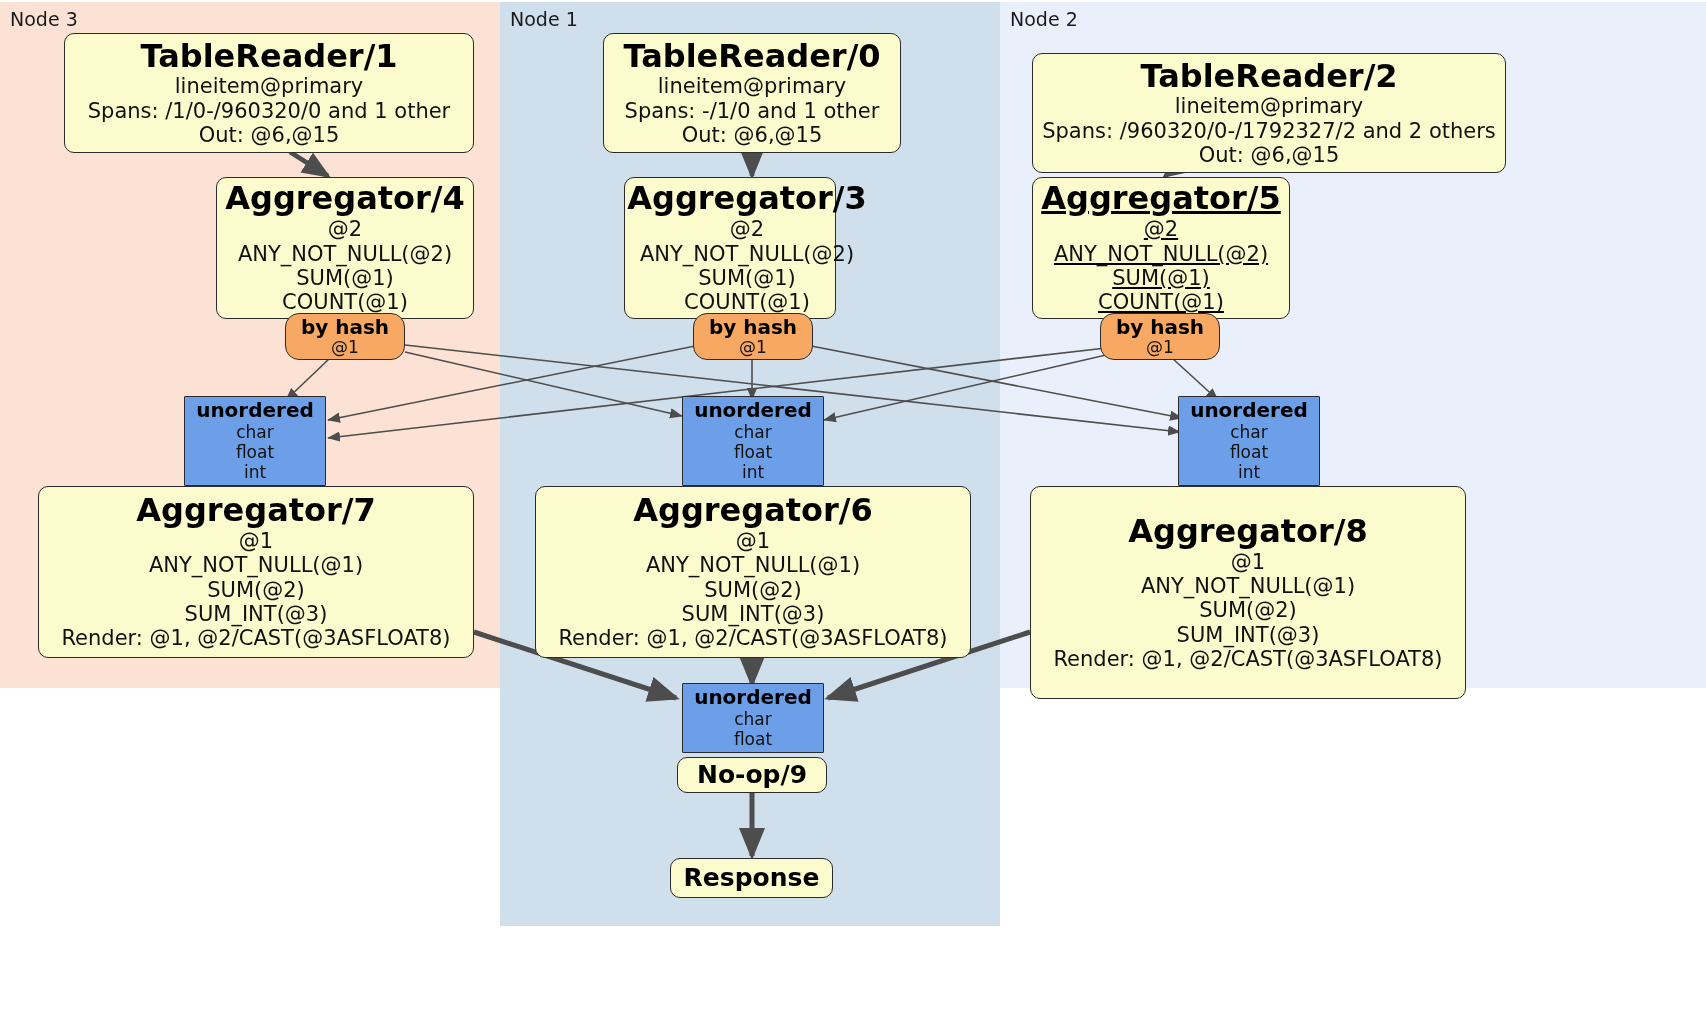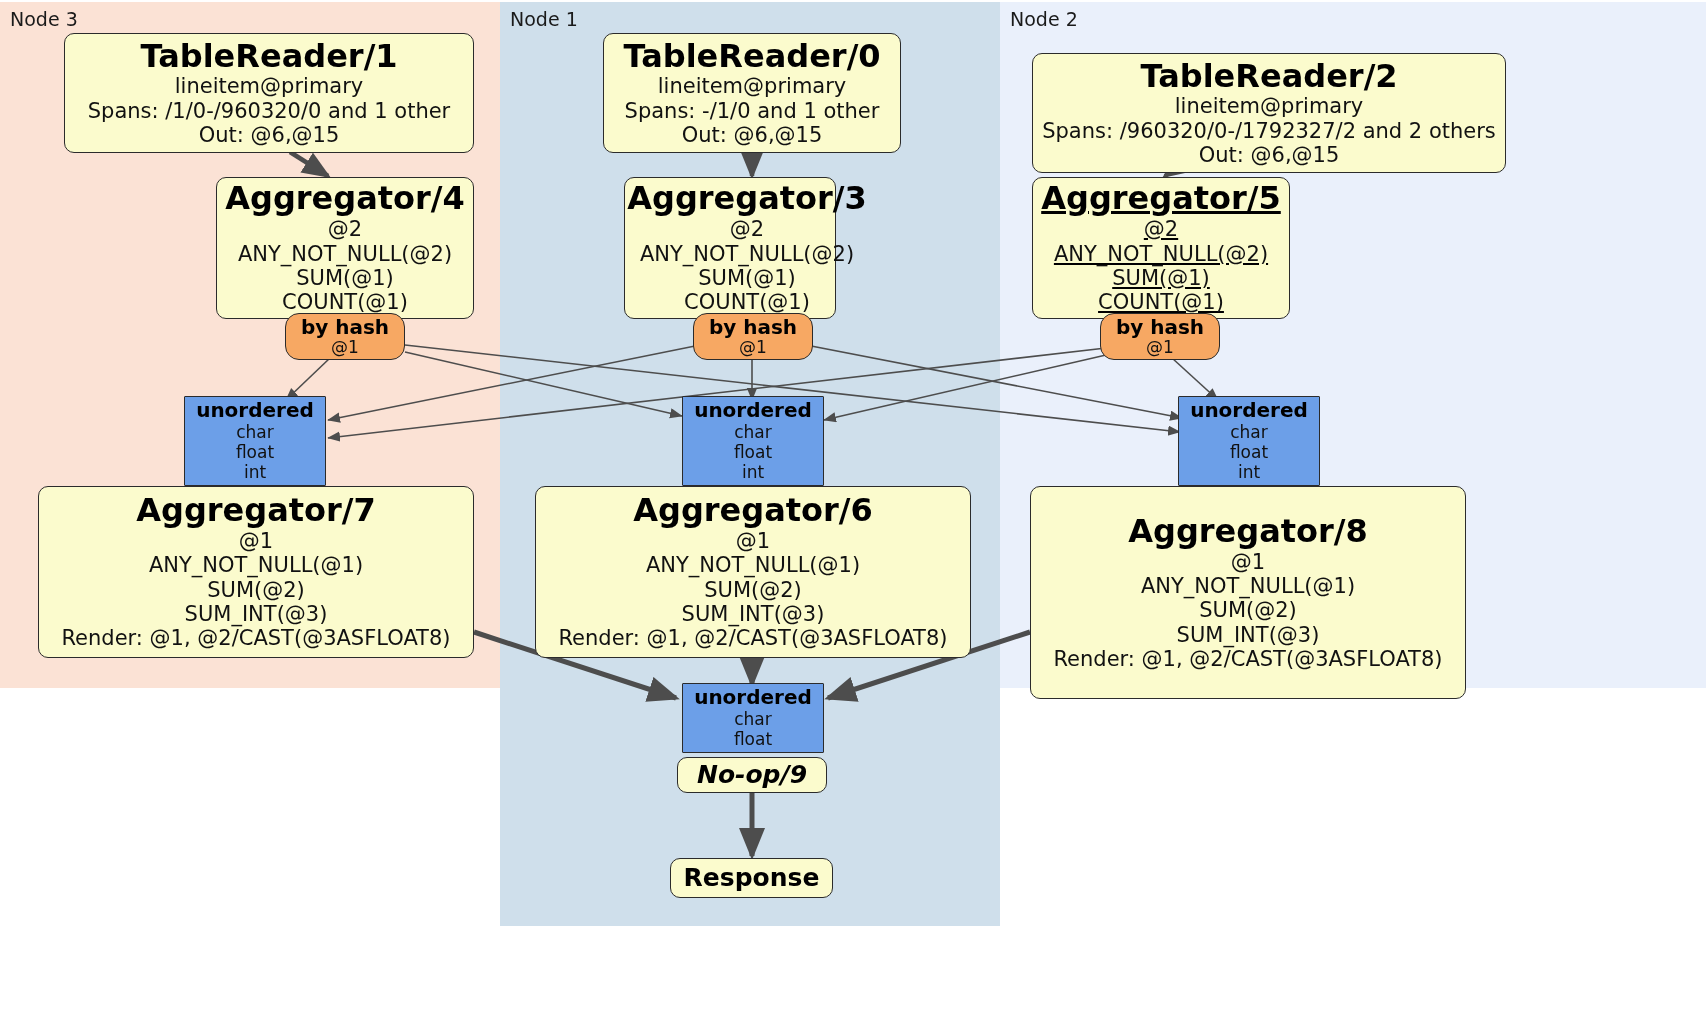--- a/index.html
+++ b/index.html
@@ -218,21 +218,21 @@
     <div class="line">SUM_INT(@3)</div>
     <div class="line">Render: @1, @2/CAST(@3ASFLOAT8)</div>
   </div>
 
   <div class="gbox sync" style="left:682px; top:683px; width:142px; height:70px;">
     <div class="title">unordered</div>
     <div class="line">char</div>
     <div class="line">float</div>
   </div>
 
-  <div class="gbox proc small-proc" style="left:677px; top:757px; width:150px; height:36px;font-style:italic;">
+  <div class="gbox proc small-proc" style="left:677px; top:757px; width:150px; height:36px;">
     <div class="title">No-op/9</div>
   </div>
 
   <div class="gbox proc small-proc" style="left:670px; top:858px; width:163px; height:40px;">
     <div class="title">Response</div>
   </div>
 
   <div class="gbox proc" style="left:1032px; top:33px; width:474px; height:120px;margin-top:20px;">
     <div class="title">TableReader/2</div>
     <div class="line">lineitem@primary</div>

